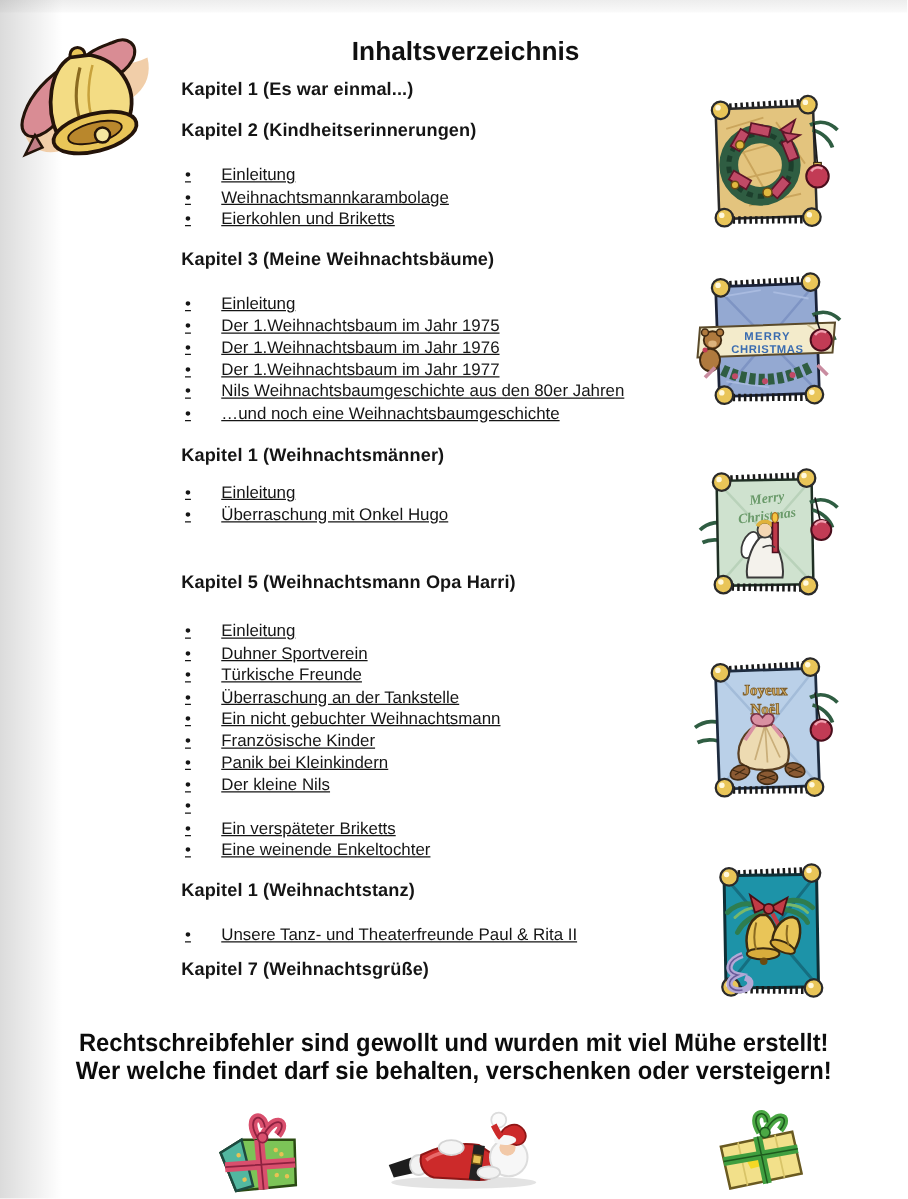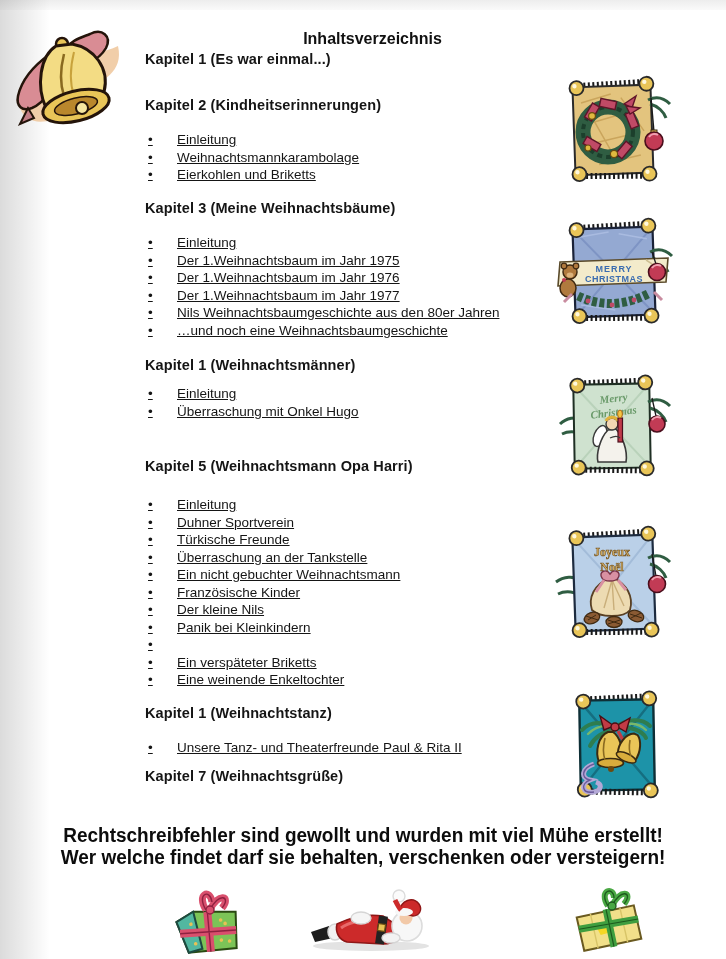--- a/index.html
+++ b/index.html
@@ -8,21 +8,21 @@
 
   
   .edge-top{position:absolute;left:0;top:0;width:726px;height:10px;
     background:linear-gradient(#ededed,#fafafa);pointer-events:none;}
   .edge-left{position:absolute;left:0;top:0;width:50px;height:959px;
     background:linear-gradient(to right, rgba(0,0,0,0.14), rgba(0,0,0,0));pointer-events:none;}
 
   .art{position:absolute;}
 
   .title{position:absolute;left:145px;top:30px;width:455px;text-align:center;
-    font-size:16px;font-weight:bold;color:#101010;}
+    font-size:21px;font-weight:bold;color:#101010;}
 
   .chapter{position:absolute;left:145px;width:470px;color:#151515;}
   .chapter h3{margin:0;font-size:14.5px;font-weight:bold;letter-spacing:.1px;}
   .toc-list{margin:0;padding:0;text-decoration:underline;}
   .gap-md .toc-list{margin-top:18px;}
   .gap-sm .toc-list{margin-top:12px;}
   .gap-lg .toc-list{margin-top:22px;}
   .toc-item{display:flex;line-height:17.5px;font-size:13.5px;}
   .toc-item .mark{width:29px;flex:0 0 29px;padding-left:3px;}
   .toc-item .mark::before{content:"\2022";}
@@ -47,21 +47,21 @@
     <path d="M50,34 C34,44 30,74 40,96 L98,80 C104,56 88,36 66,32 Z" fill="#f3dc84" stroke="#24140a" stroke-width="3"></path>
     <path d="M58,42 C54,58 54,72 58,84" stroke="#8a6a20" stroke-width="2.5" fill="none"></path>
     <path d="M68,40 C64,56 64,72 68,84" stroke="#c8a23c" stroke-width="2" fill="none"></path>
     <ellipse cx="70" cy="94" rx="34" ry="15" fill="#e9c558" stroke="#24140a" stroke-width="3" transform="rotate(-14 70 94)"></ellipse>
     <ellipse cx="70" cy="94" rx="22" ry="8" fill="#b9872c" stroke="#24140a" stroke-width="1.5" transform="rotate(-14 70 94)"></ellipse>
     <circle cx="76" cy="96" r="6" fill="#f5e6a0" stroke="#24140a" stroke-width="2"></circle>
   </svg>
 
   <div class="title">Inhaltsverzeichnis</div>
 
-  <div class="chapter" style="top:51px">
+  <div class="chapter" style="top:64px">
     <h3>Kapitel 1 (Es war einmal...)</h3>
   </div>
 
   <div class="chapter gap-md" style="top:97px">
     <h3>Kapitel 2 (Kindheitserinnerungen)</h3>
     <div class="toc-list">
       <div class="toc-item">
           <span class="mark"></span>
           <span> Einleitung</span>
         </div>
@@ -142,25 +142,25 @@
       <div class="toc-item">
           <span class="mark"></span>
           <span>Ein nicht gebuchter Weihnachtsmann</span>
         </div>
       <div class="toc-item">
           <span class="mark"></span>
           <span>Französische Kinder</span>
         </div>
       <div class="toc-item">
           <span class="mark"></span>
+          <span>Panik bei Kleinkindern</span>
+        </div>
+      <div class="toc-item">
+          <span class="mark"></span>
           <span>Der kleine Nils</span>
-        </div>
-      <div class="toc-item">
-          <span class="mark"></span>
-          <span>Panik bei Kleinkindern</span>
         </div>
       <div class="toc-item">
           <span class="mark"></span>
         </div>
       <div class="toc-item">
           <span class="mark"></span>
           <span>Ein verspäteter Briketts</span>
         </div>
       <div class="toc-item">
           <span class="mark"></span>

